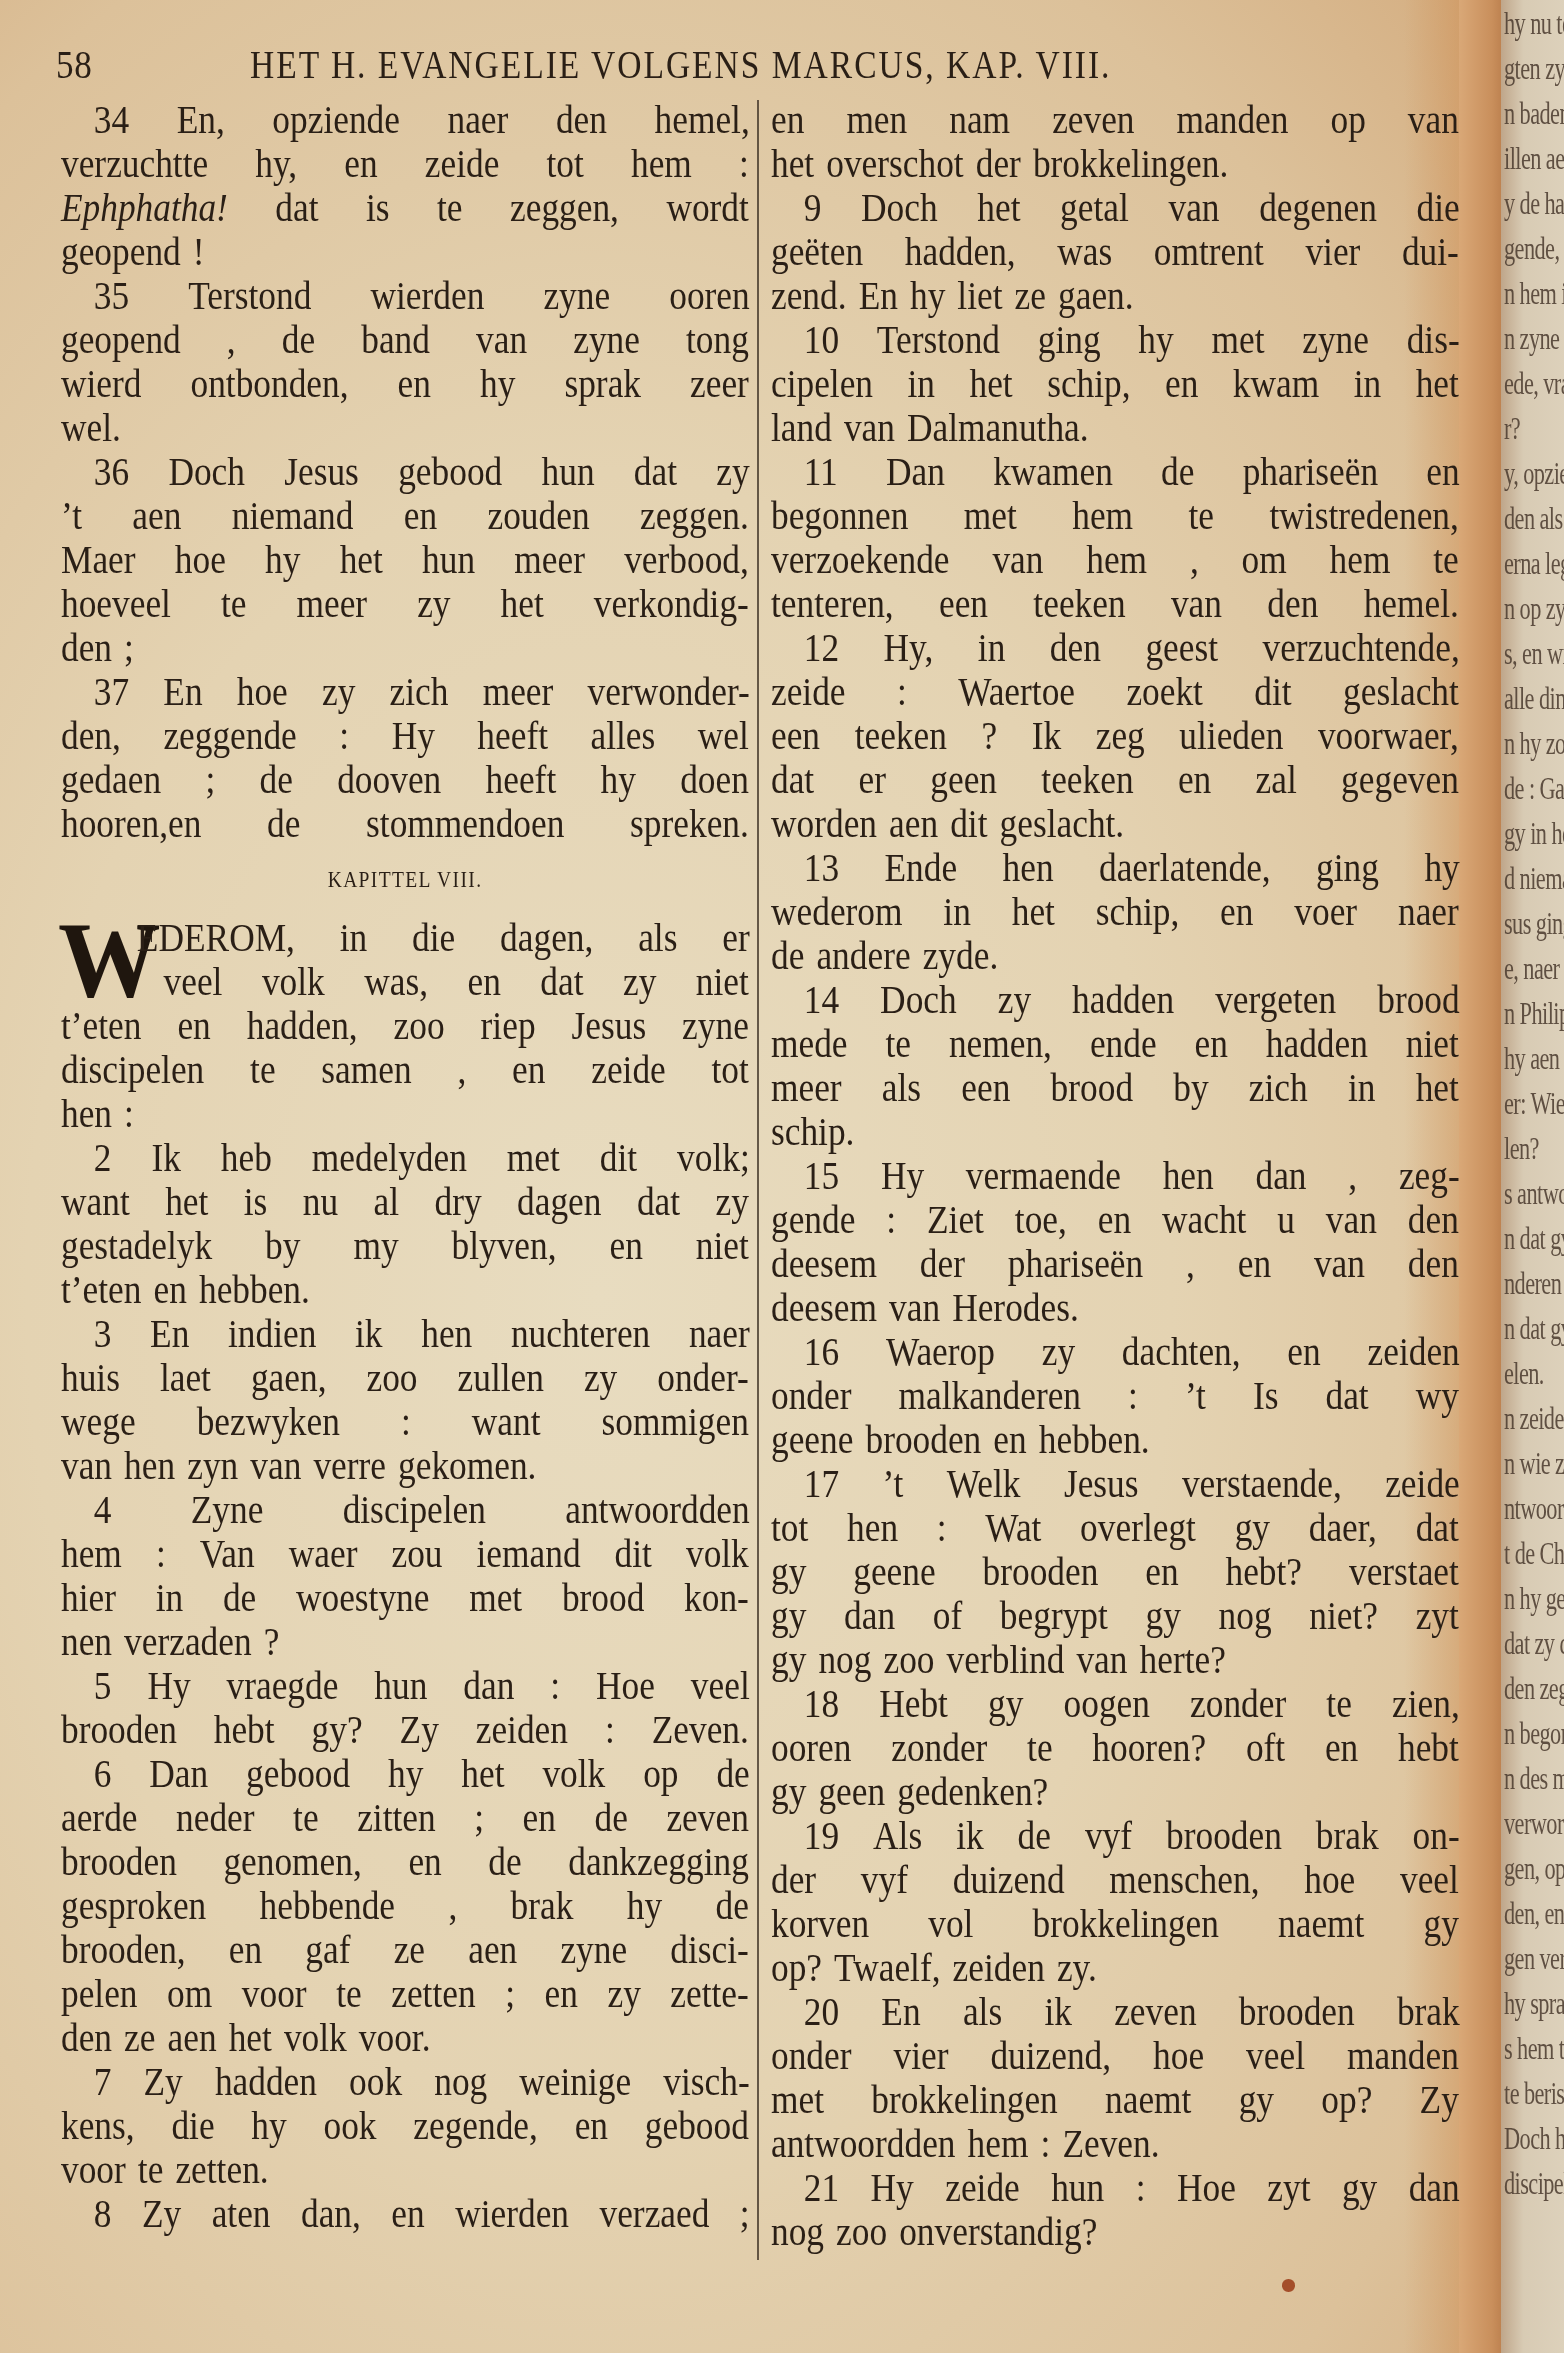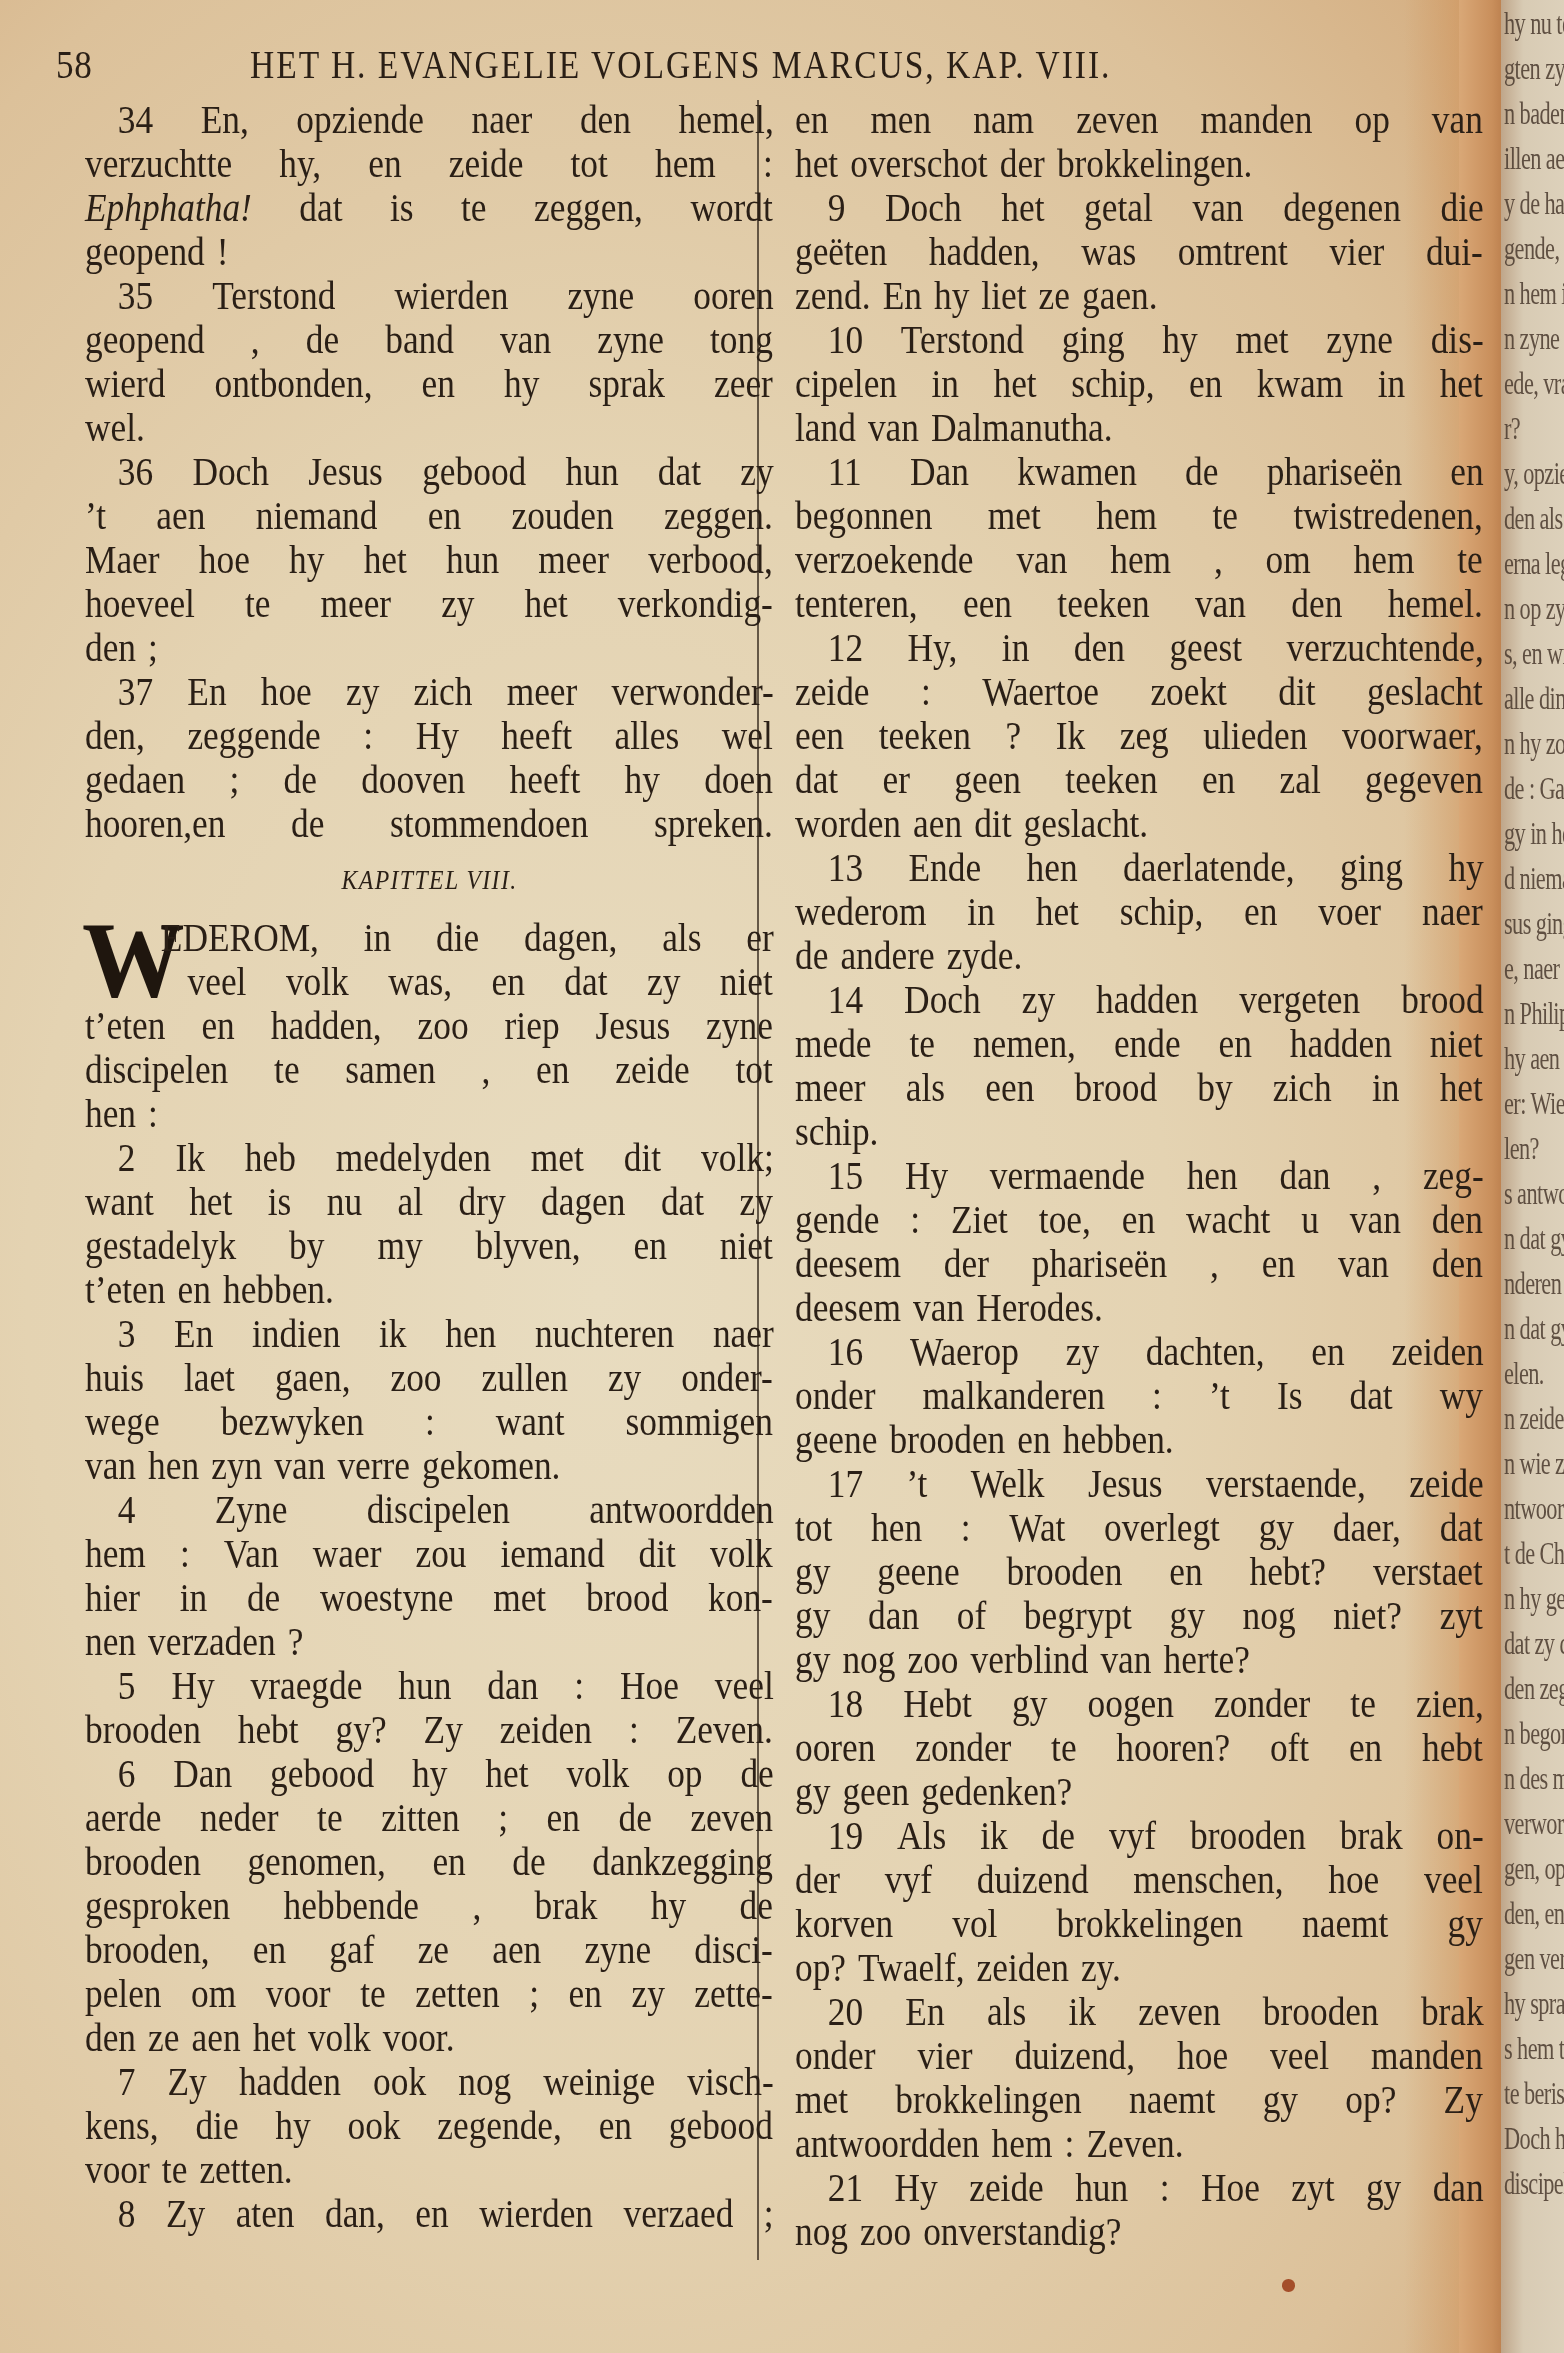--- a/index.html
+++ b/index.html
@@ -45,41 +45,41 @@
     position: absolute; left: 250px; top: 11px; font-size: 39px; letter-spacing: 2.3px;
     transform: scaleX(.86); transform-origin: left; white-space: nowrap;
   }
 
   .divider {
     position: absolute; left: 757px; top: 100px; width: 1.6px; height: 2160px;
     background: #3a2d22; opacity: .75;
   }
 
   .column {
-    position: absolute; top: 97px; width: 689px; margin-left: 24px;
+    position: absolute; top: 97px; width: 689px;
   }
   .col-left { left: 61px; }
   .col-right { left: 771px; }
 
   .line {
     height: 44px; line-height: 44px; font-size: 41px;
     white-space: nowrap; overflow: visible;
     transform-origin: left center;
     display: flex; justify-content: space-between;
     width: 798px; transform: scaleX(0.862);
   }
   .line.last { justify-content: flex-start; }
   .line.last span.w { margin-right: 14px; }
   .line.indent { padding-left: 38px; width: 761px; }
   .line .w { display: inline-block; }
   .line .it { font-style: italic; }
 
   .chapter-heading {
-    height: 70px; line-height: 70px; font-size: 28px; letter-spacing: 1.6px;
-    text-align: center; width: 689px; font-style: italic;
+    height: 70px; line-height: 70px; font-size: 23px; letter-spacing: 1.6px;
+    text-align: center; width: 689px;
   }
   .chapter-heading span { display: inline-block; transform: scaleX(.85); }
 
   .dropcap-block { position: relative; }
   .dropcap {
     position: absolute; left: -3.1px; top: 1.6px; font-size: 108px; line-height: 86px;
     font-weight: bold; color: #1f160e;
     transform: scaleX(.95); transform-origin: left top;
   }
   .line.after-cap { padding-left: 88px; width: 711px; }

